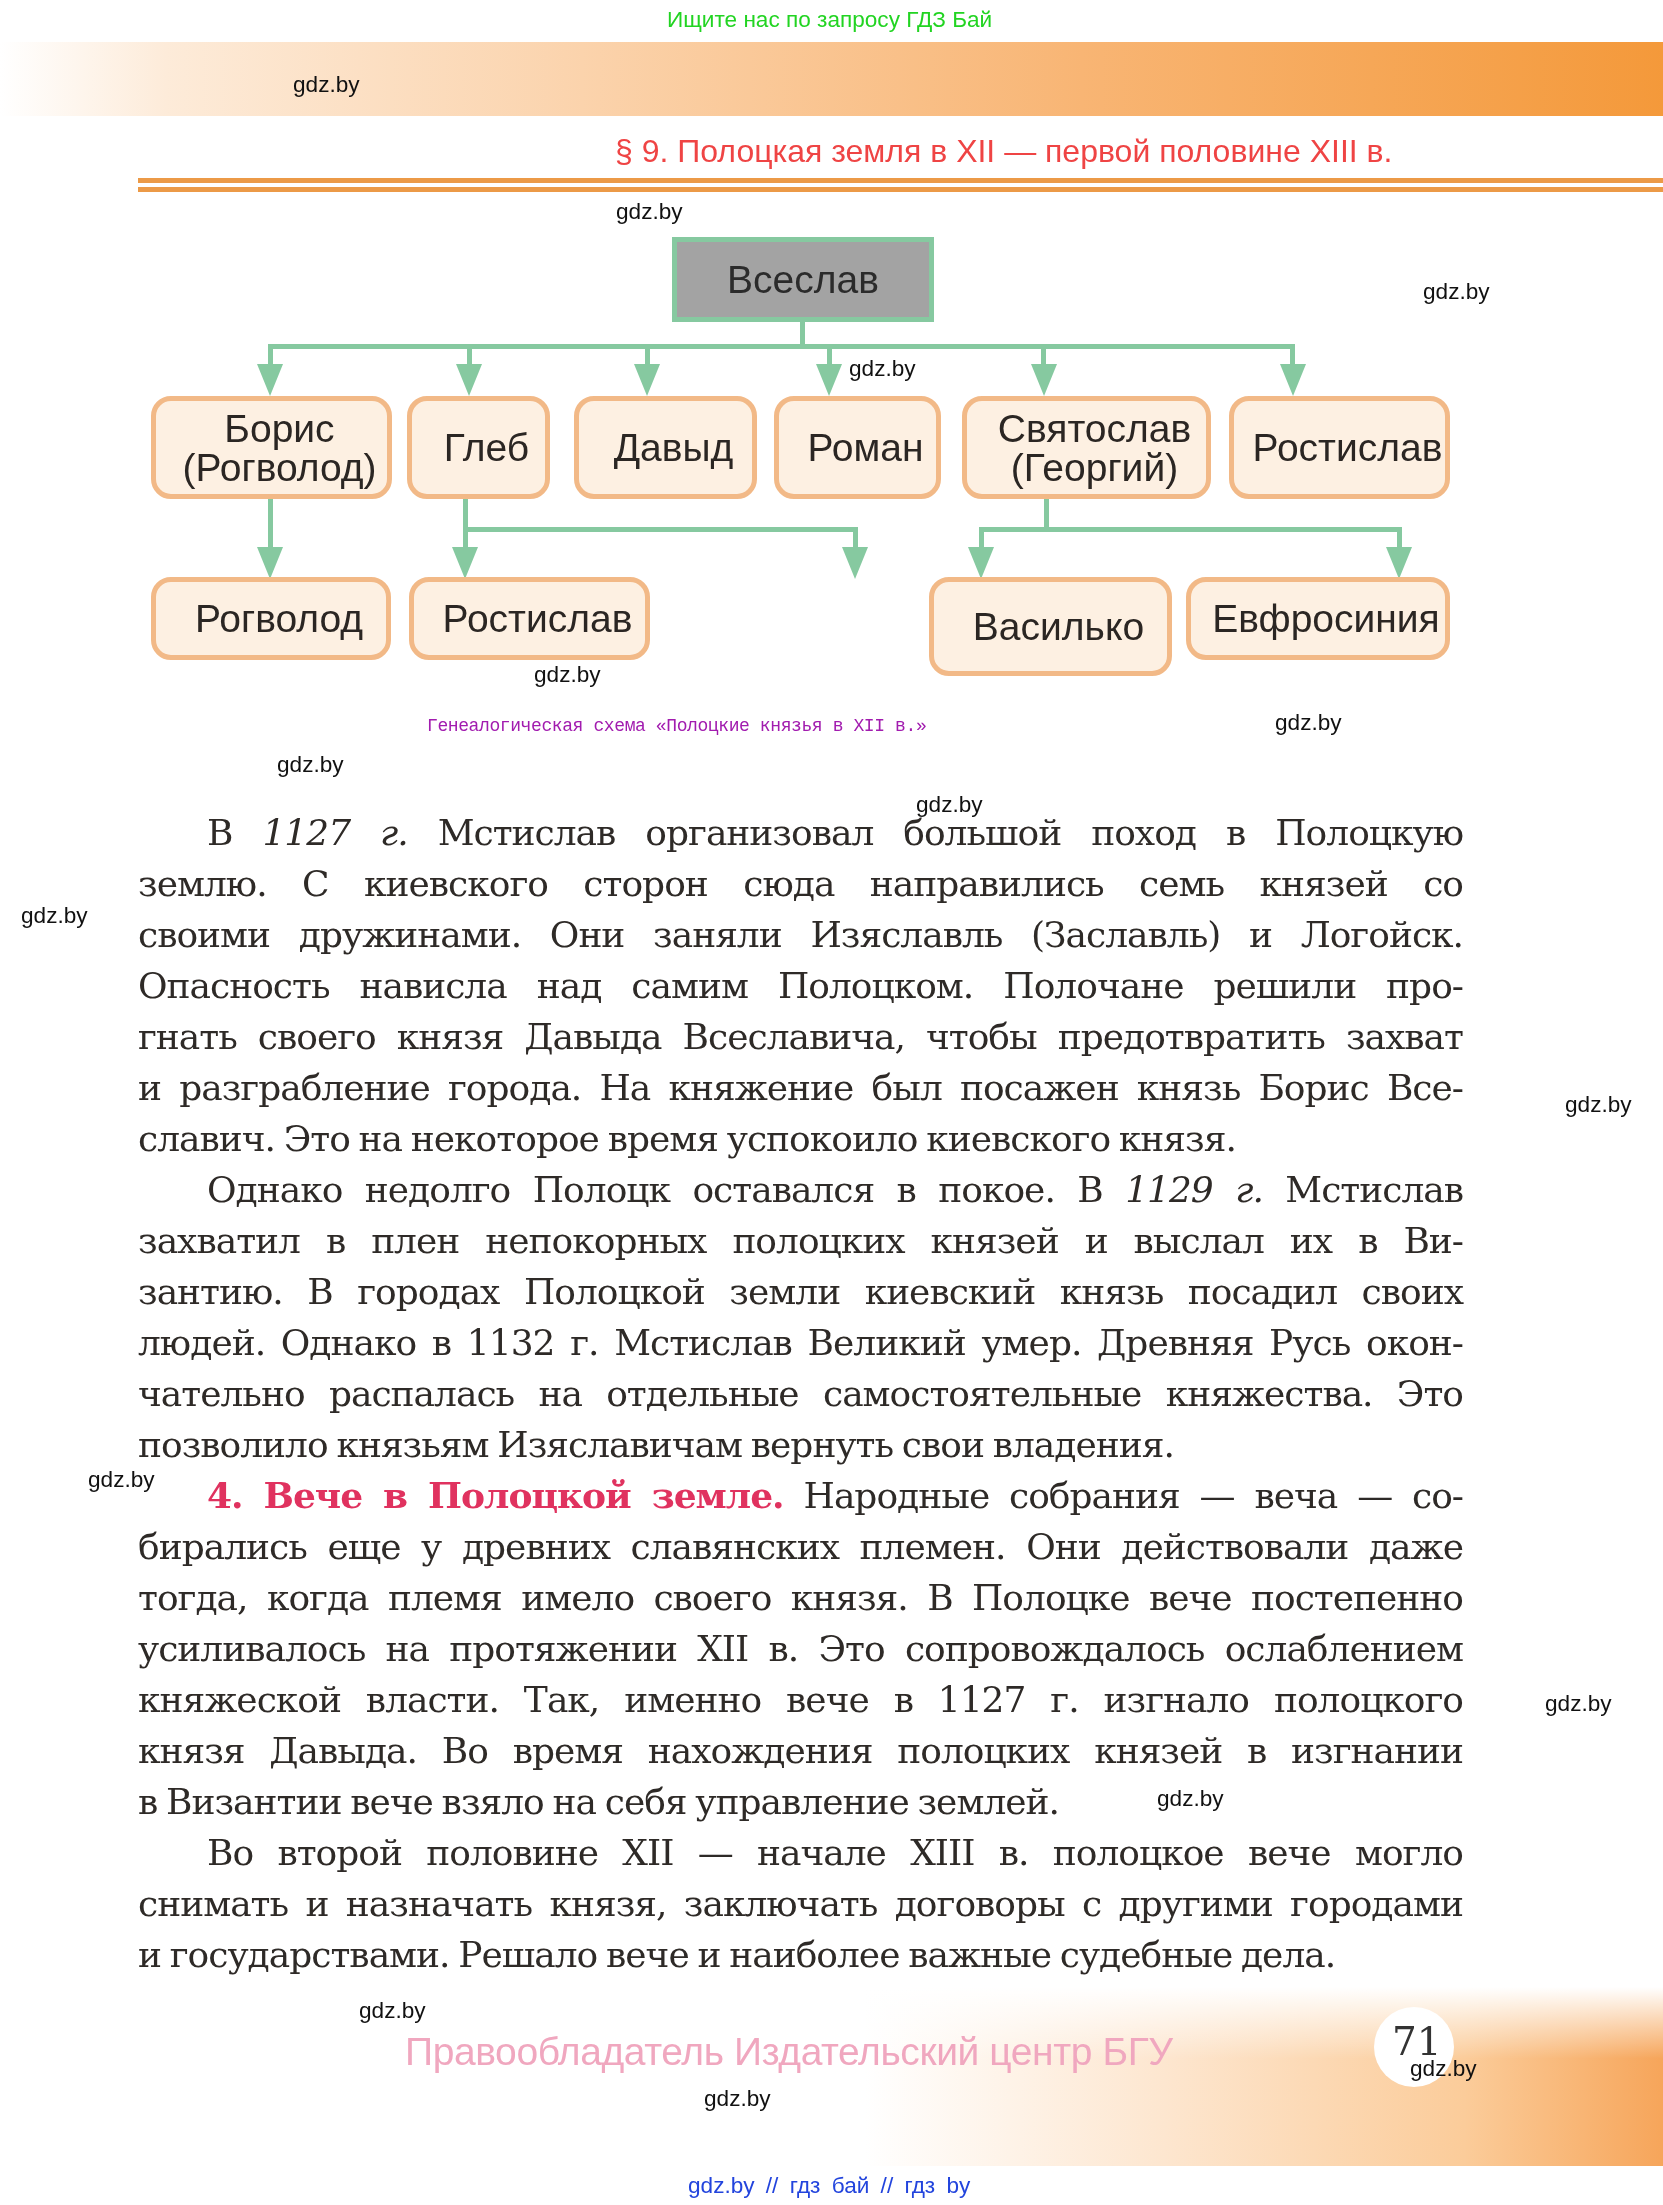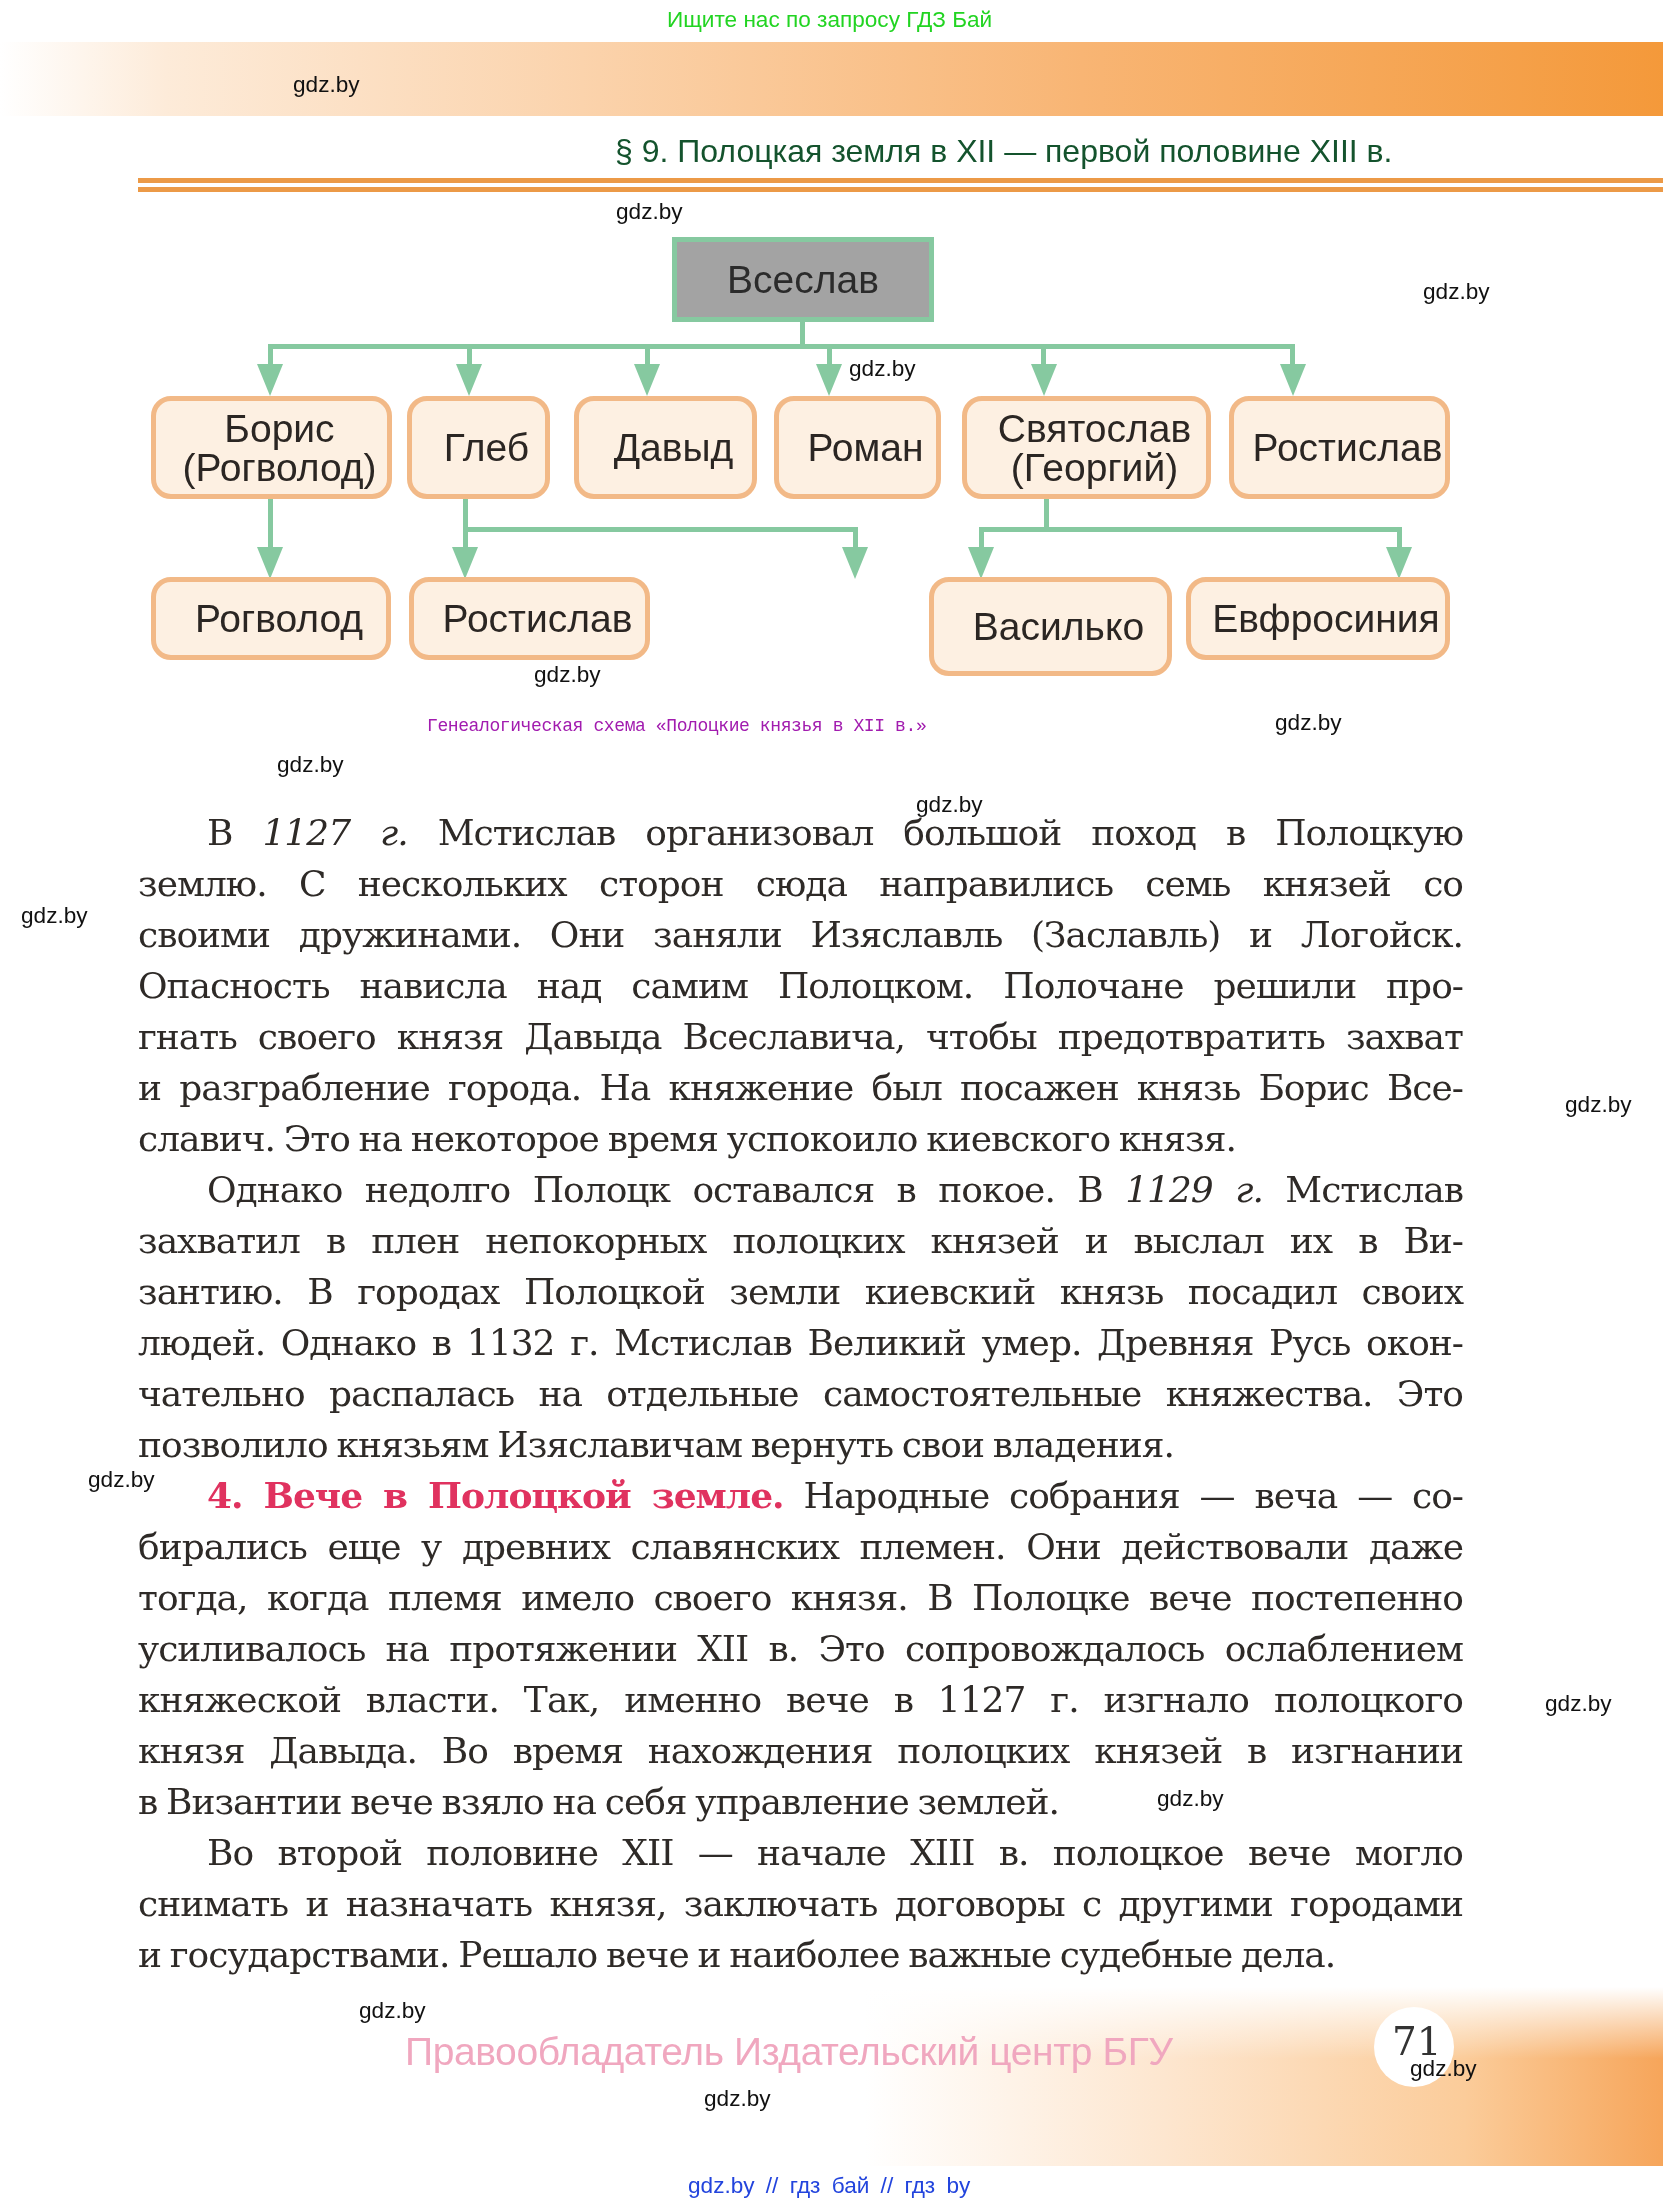--- a/index.html
+++ b/index.html
@@ -18,21 +18,21 @@
     }
     .top-banner span { position: absolute; left: 667px; top: 2.5px; white-space: nowrap; }
 
     
     .header-band {
       position: absolute; left: 0; top: 42px; width: 1664px; height: 74px;
       background: linear-gradient(90deg, #ffffff 0%, #fdebd9 10%, #fbd3ac 35%, #f8b574 65%, #f4993a 100%);
     }
     .chapter-title {
       position: absolute; left: 615px; top: 130px; width: 849px;
-      font-size: 32px; line-height: 42px; color: #14532d; white-space: nowrap;
+      font-size: 32px; line-height: 42px; color: #ef4444; white-space: nowrap;
       font-family: "Liberation Sans", sans-serif;
     }
     .stripe { position: absolute; left: 138px; width: 1525px; height: 5px; background: #ec9a47; }
 
     .wm {
       position: absolute; font-family: "Liberation Sans", sans-serif;
       font-size: 22.6px; color: #111; white-space: nowrap; line-height: 25px;
     }
 
     
@@ -186,21 +186,21 @@
   <div class="pbox" style="left:1186px; top:577px; width:264px; height:83px;">
     <span>Евфросиния</span>
   </div>
 </div>
 
 <div class="caption">Генеалогическая схема «Полоцкие князья в XII в.»</div>
 
 <div class="body-text">
   <p>
     <span class="line-span" style="padding-left:69px"><span>В </span><span class="ital">1127 г.</span><span> Мстислав организовал большой поход в Полоцкую</span></span>
-    <span class="line-span">землю. С нескольких сторон сюда направились семь князей со</span>
+    <span class="line-span">землю. С киевского сторон сюда направились семь князей со</span>
     <span class="line-span">своими дружинами. Они заняли Изяславль (Заславль) и Логойск.</span>
     <span class="line-span">Опасность нависла над самим Полоцком. Полочане решили про-</span>
     <span class="line-span">гнать своего князя Давыда Всеславича, чтобы предотвратить захват</span>
     <span class="line-span">и разграбление города. На княжение был посажен князь Борис Все-</span>
     <span class="line-span last">славич. Это на некоторое время успокоило киевского князя.</span>
   </p>
   <p>
     <span class="line-span" style="padding-left:69px"><span>Однако недолго Полоцк оставался в покое. В </span><span class="ital">1129 г.</span><span> Мстислав</span></span>
     <span class="line-span">захватил в плен непокорных полоцких князей и выслал их в Ви-</span>
     <span class="line-span">зантию. В городах Полоцкой земли киевский князь посадил своих</span>

